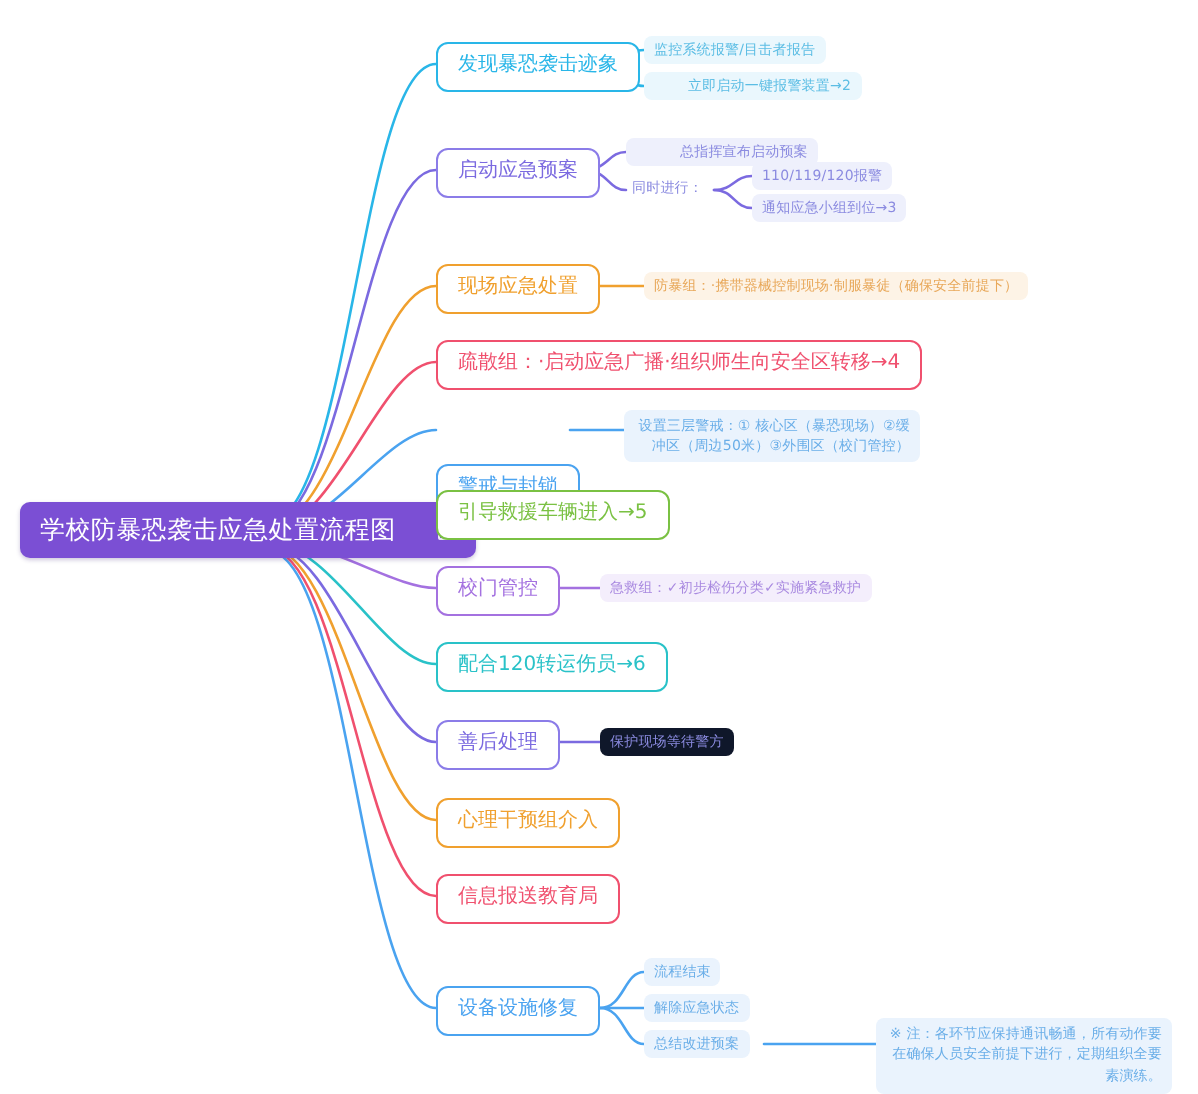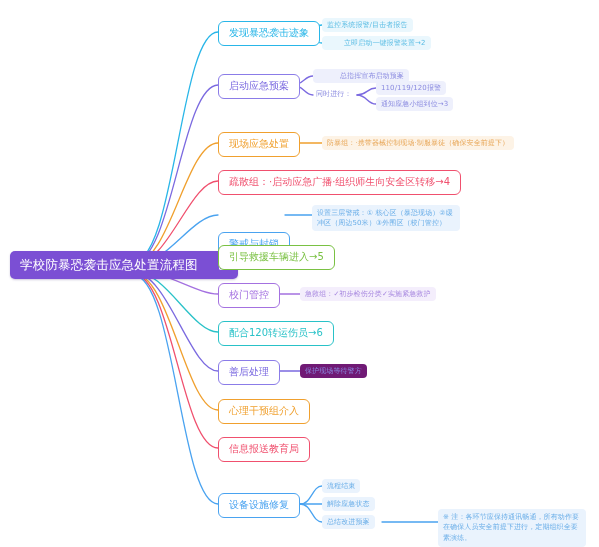--- a/index.html
+++ b/index.html
@@ -22,20 +22,21 @@
     left: 0; top: 0;
     width: 599px;
     height: 547px;
     pointer-events: none;
   }
   .node {
     position: absolute;
     box-sizing: border-box;
     white-space: nowrap;
     line-height: 1.25;
+    text-align: right;
   }
   
   .root {
     background: #7b4fd4;
     color: #ffffff;
     border-radius: 5px;
     padding: 6px 9px 6px 10px;
     font-size: 12.5px;
     letter-spacing: 0.2px;
     display: flex;
@@ -205,21 +206,21 @@
     <span>急救组：✓初步检伤分类✓实施紧急救护</span>
   </div>
 
   <div class="node l1" style="left:218px; top:321px; border-color:#29c2c8; color:#29c2c8;">
     <span>配合120转运伤员→6</span>
   </div>
 
   <div class="node l1" style="left:218px; top:360px; border-color:#8b7ce8; color:#7b6ae0;">
     <span>善后处理</span>
   </div>
-  <div class="node l2" style="left:300px; top:364px; background:#701a75; color:#8b8be0;">
+  <div class="node l2" style="left:300px; top:364px; background:#0f172a; color:#8b8be0;">
     <span>保护现场等待警方</span>
   </div>
 
   <div class="node l1" style="left:218px; top:399px; border-color:#f0a02e; color:#f0a02e;">
     <span>心理干预组介入</span>
   </div>
 
   <div class="node l1" style="left:218px; top:437px; border-color:#f0506e; color:#f0506e;">
     <span>信息报送教育局</span>
   </div>

